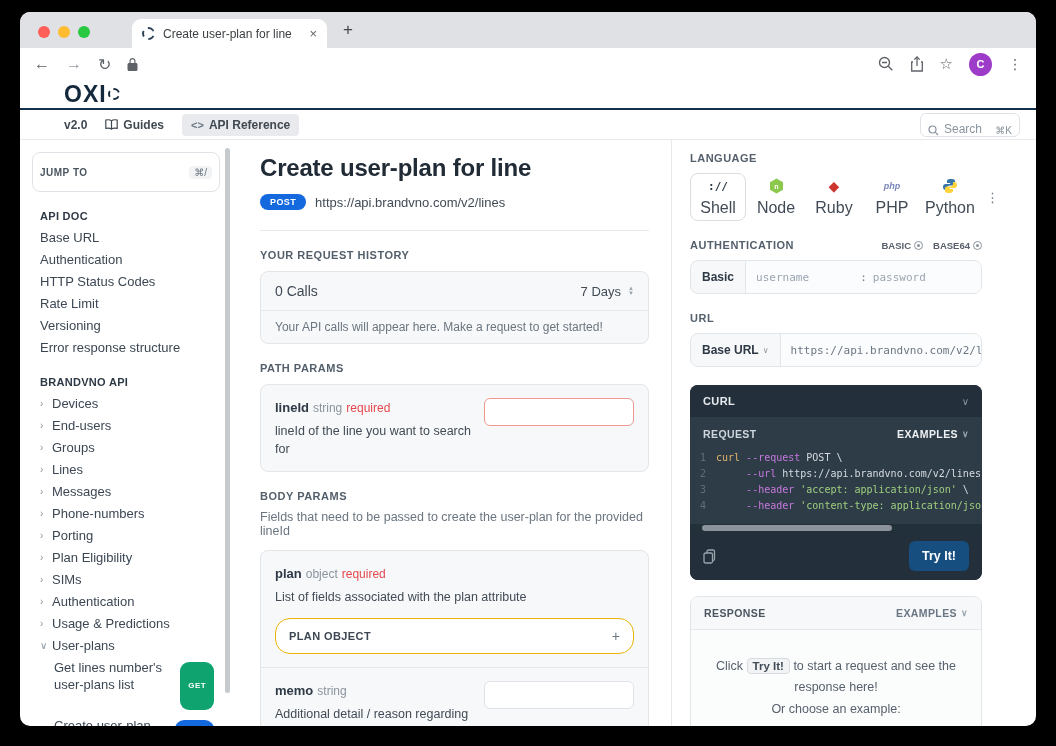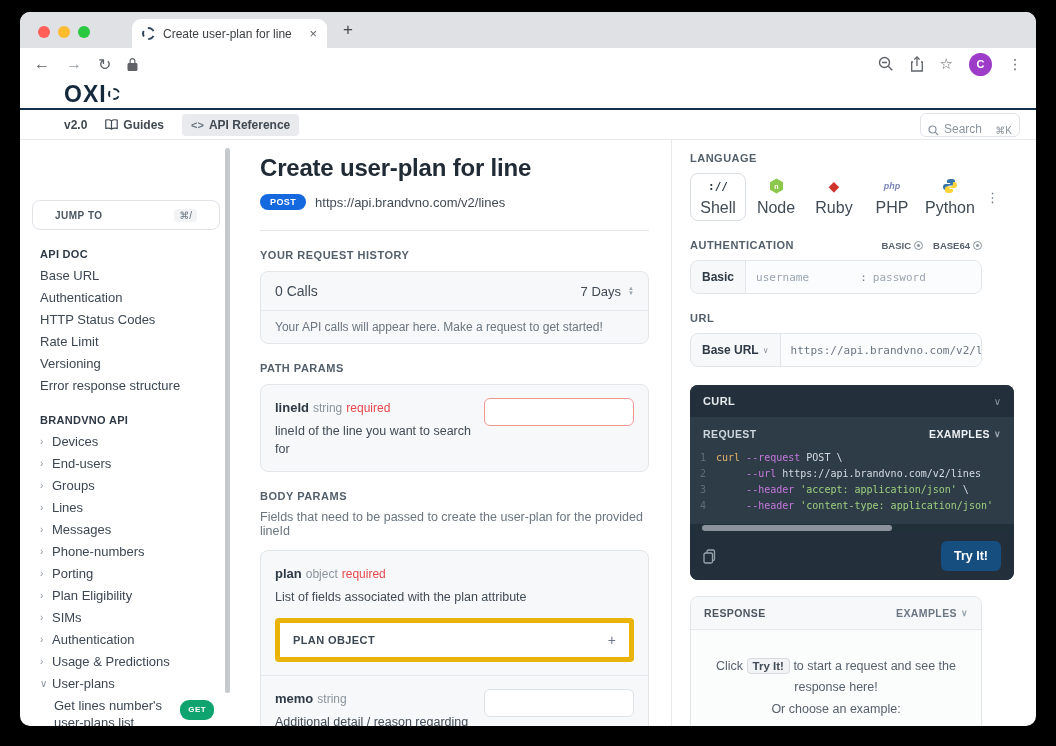--- a/index.html
+++ b/index.html
@@ -37,29 +37,29 @@
   .searchbox .ph { font-size:12px; color:#8a949e; flex:1; }
   .searchbox .sc { font-size:10px; color:#8a949e; }
 
   
   .content { display:flex; height:586px; }
   .sidebar { width:212px; padding:12px 12px 0 12px; position:relative; overflow:hidden; flex:none; }
   .main { width:440px; padding:14px 22px 20px 28px; border-right:1px solid #e7eaed; flex:none; }
   .panel { width:330px; padding:12px 0 20px 18px; flex:none; }
 
   
-  .jumpto { height:30px; border:1px solid #dfe3e7; border-radius:8px; display:flex; align-items:center; justify-content:space-between; padding:0 22px; background:#fff;margin-top:48px; }
+  .jumpto { height:40px; border:1px solid #dfe3e7; border-radius:8px; display:flex; align-items:center; justify-content:space-between; padding:0 7px; background:#fff; }
   .jumpto .lbl { font-size:10px; font-weight:bold; color:#4a5560; letter-spacing:.5px; }
   .jumpto .sc { font-size:10px; color:#6b7684; background:#f1f3f4; border-radius:4px; padding:1px 5px; }
   .side-sec { margin-top:18px; }
   .side-sec-title { font-size:11px; font-weight:bold; color:#2e3946; letter-spacing:.3px; padding:0 8px 4px 8px; }
   .side-item { font-size:13px; color:#3c4753; padding:3.5px 8px; display:flex; align-items:center; gap:4px; }
   .side-item .chev { color:#8a949e; font-size:10px; width:8px; flex:none; }
   .side-child { margin-left:14px; display:flex; align-items:flex-start; justify-content:space-between; gap:6px; font-size:13px; color:#3c4753; padding:4px 6px 4px 8px; border-radius:6px; line-height:1.3; }
-  .mbadge { flex:none; font-size:8px; font-weight:bold; color:#fff; border-radius:9px; padding:5px 8px; letter-spacing:.4px; margin-top:2px; }
+  .mbadge { flex:none; font-size:8px; font-weight:bold; color:#fff; border-radius:9px; padding:19px 8px; letter-spacing:.4px; margin-top:2px; }
   .mbadge.GET { background:#0ea36f; }
   .mbadge.POST { background:#1569df; }
   .side-scroll { position:absolute; right:2px; top:8px; width:5px; height:545px; background:#c7cacd; border-radius:3px; }
 
   
   h1.title { font-size:24px; font-weight:bold; color:#212b36; letter-spacing:-.2px; }
   .endpoint { display:flex; align-items:center; gap:9px; margin-top:12px; }
   .pill { background:#1569df; color:#fff; font-size:9px; font-weight:bold; border-radius:10px; padding:3px 10px; letter-spacing:.4px; }
   .endpoint .url { font-size:13px; color:#414b56; }
   .hr { border-top:1px solid #e6e9ec; margin:20px 0 18px 0; }
@@ -73,21 +73,21 @@
   .gap18 { height:18px; }
   .param-row { display:flex; align-items:flex-start; justify-content:flex-end; padding:13px 14px; gap:12px; }
   .param-row + .param-row { border-top:1px solid #e5e8ea; }
   .param-left { flex:1; min-width:0; }
   .pname { font-size:13px; font-weight:bold; color:#2e3946; }
   .ptype { font-size:12px; color:#8a949e; margin-left:4px; }
   .preq { font-size:12px; color:#e5484d; margin-left:4px; }
   .pdesc { font-size:12.5px; color:#414b56; margin-top:6px; line-height:1.45; }
   .pinput { flex:none; width:150px; height:28px; border:1px solid #dfe3e7; border-radius:6px; background:#fff; }
   .pinput.red { border-color:#ef9a91; }
-  .subobj { margin-top:12px; background:#fff; border:5px solid #eab308; border-radius:4px; padding:9px 13px; display:flex; align-items:center; justify-content:space-between; }
+  .subobj { margin-top:12px; background:#fff; border:1px solid #eab308; border-radius:15px; padding:9px 13px; display:flex; align-items:center; justify-content:space-between; }
   .subobj .lbl { font-size:11px; font-weight:bold; color:#3c4753; letter-spacing:.4px; }
   .subobj .plus { color:#6b7684; font-size:14px; }
   .bp-desc { font-size:12.5px; color:#6a7580; margin:-2px 0 12px 0; }
 
   
   .p-label { font-size:11px; font-weight:bold; color:#535f6b; letter-spacing:.5px; margin-bottom:9px; }
   .langrow { display:flex; align-items:center; gap:2px; margin-bottom:18px; }
   .lang { width:56px; height:48px; display:flex; flex-direction:column; align-items:center; justify-content:center; gap:4px; border:1px solid transparent; border-radius:8px; }
   .lang.selected { background:#fff; border-color:#d9dee3; }
   .lang .lname { font-size:16px; color:#414b56; }
@@ -101,21 +101,21 @@
   .toggles { display:flex; gap:10px; align-items:center; }
   .toggle { font-size:9.5px; font-weight:bold; color:#57606c; display:flex; align-items:center; gap:3px; }
   .radio { width:9px; height:9px; border:1px solid #8a949e; border-radius:50%; display:inline-flex; align-items:center; justify-content:center; }
   .radio::after { content:""; width:3px; height:3px; border-radius:50%; background:#8a949e; }
   .kvcard { width:292px; border:1px solid #e3e6e9; border-radius:8px; background:#f7f8f9; display:flex; align-items:stretch; overflow:hidden; margin-bottom:18px; }
   .kvcell-l { padding:9px 11px; border-right:1px solid #e3e6e9; font-size:12px; font-weight:bold; color:#2e3946; display:flex; align-items:center; gap:4px; white-space:nowrap; }
   .kvcell-l .chev { font-size:8px; color:#8a949e; font-weight:normal; }
   .kvcell-r { flex:1; display:flex; align-items:center; padding:0 10px; gap:6px; font-family:"DejaVu Sans Mono", monospace; font-size:11px; color:#9aa5b1; background:#fbfcfd; }
   .kvcell-r .sep { color:#708090; }
 
-  .codeblock { width:324px; border-radius:8px; overflow:hidden; margin-bottom:16px; background:#2e3c48; }
+  .codeblock { width:292px; border-radius:8px; overflow:hidden; margin-bottom:16px; background:#2e3c48; }
   .code-head { background:#232f3a; padding:10px 13px; display:flex; align-items:center; justify-content:space-between; }
   .code-head .t { color:#e7ebee; font-size:11px; font-weight:bold; letter-spacing:.4px; }
   .code-head .chev { color:#8a97a2; font-size:10px; }
   .req-row { display:flex; align-items:center; justify-content:space-between; padding:11px 13px 6px 13px; }
   .req-row .t { color:#cfd6dc; font-size:10.5px; font-weight:bold; letter-spacing:.4px; }
   .req-row .ex { color:#eef1f3; font-size:10.5px; font-weight:bold; letter-spacing:.4px; display:flex; gap:4px; align-items:center; }
   .req-row .ex .chev { color:#9aa5ae; font-size:9px; }
   .codelines { padding:4px 0 10px 0; font-family:"DejaVu Sans Mono", monospace; font-size:10px; line-height:16px; white-space:pre; overflow:hidden; }
   .cl { display:flex; }
   .cl .ln { width:26px; text-align:right; color:#5d6d7c; flex:none; padding-right:10px; }

